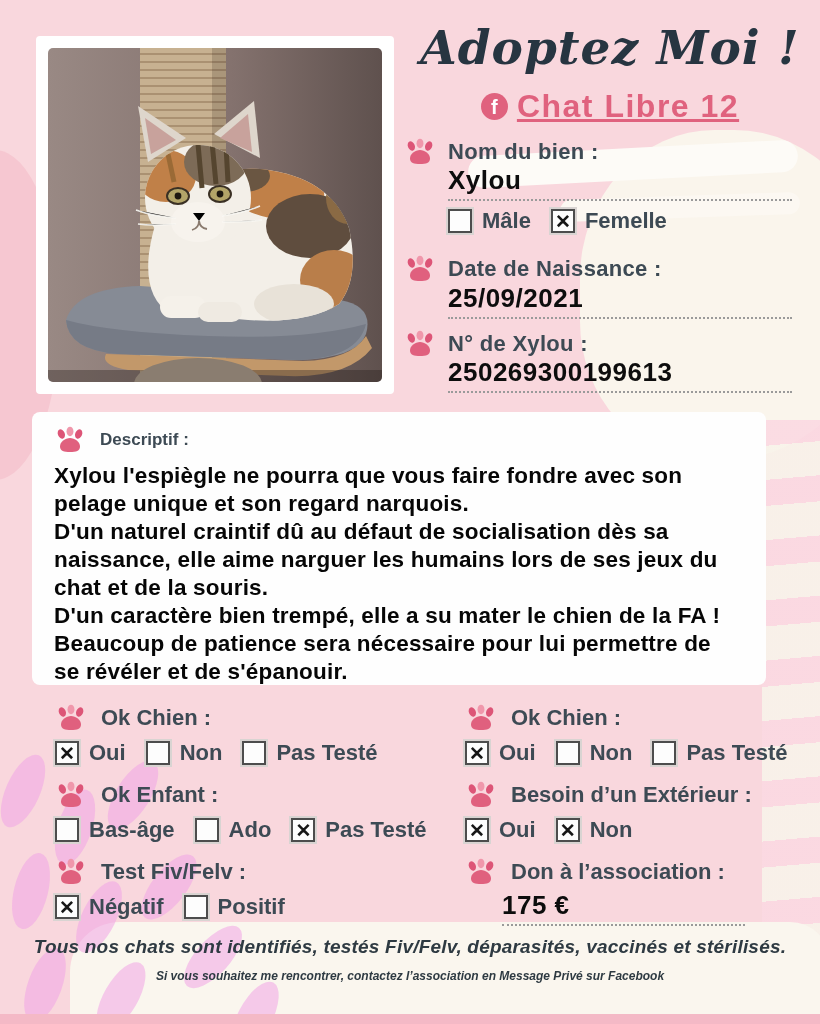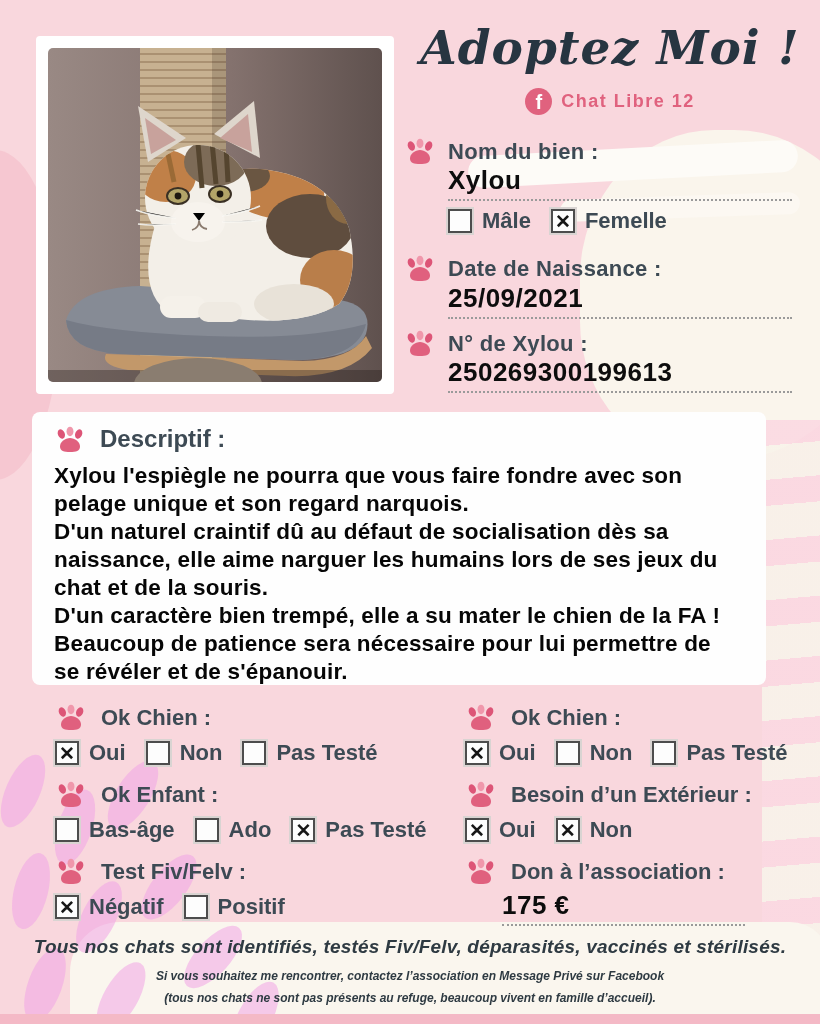--- a/index.html
+++ b/index.html
@@ -37,21 +37,21 @@
   }
   .fb-row {
     position:absolute; left:408px; top:88px; width:404px;
     display:flex; align-items:center; justify-content:center; gap:9px;
   }
   .fb-icon {
     width:27px; height:27px; border-radius:50%; background:#e0627e;
     color:#ffffff; font-weight:700; font-size:20px;
     display:flex; align-items:center; justify-content:center; line-height:1;
   }
-  .fb-label { color:#e0627e; font-weight:700; font-size:18px; letter-spacing:1.5px; }
+  .fb-label { color:#e0627e; font-weight:700; font-size:32px; letter-spacing:1.5px;text-decoration:underline; }
   
   .paw { position:absolute; width:32px; height:30px; }
   .paw.inline { position:static; flex:0 0 auto; }
   
   .field-label {
     position:absolute; left:448px; font-weight:700; font-size:22px;
     color:#3d4a54; letter-spacing:.3px;
   }
   .field-value {
     position:absolute; left:448px; width:344px; font-weight:700; font-size:26px;
@@ -65,22 +65,22 @@
     width:24px; height:24px; background:#fdfdfd; border:2px solid #4d4d4d;
     box-shadow:0 0 0 2px #d9d4d2; display:flex; align-items:center; justify-content:center;
     flex:0 0 auto;
   }
   .cb.checked::after { content:"✕"; font-weight:700; font-size:19px; color:#161616; line-height:1; }
   
   .desc-box {
     position:absolute; left:32px; top:412px; width:734px; height:273px;
     background:#fefefe; border-radius:8px; padding:13px 14px 10px 22px;
   }
-  .desc-head { display:flex; align-items:flex-start; gap:14px; font-weight:700;
-    font-size:24px; color:#3d4a54; }
+  .desc-head { display:flex; align-items:center; gap:14px; font-weight:700;
+    font-size:17px; color:#3d4a54; }
   .desc-text {
     margin-top:7px; font-weight:700; font-size:22.5px; line-height:28px;
     color:#060606; white-space:pre-line; letter-spacing:.2px;
   }
   
   .group-label { position:absolute; display:flex; align-items:center; gap:14px;
     font-weight:700; font-size:22px; color:#3d4a54; }
   
   .footer1 {
     position:absolute; left:0; top:936px; width:820px; text-align:center;
@@ -371,15 +371,14 @@
       <ellipse cx="12" cy="4.6" rx="2.6" ry="3.6" fill="#f097ab"></ellipse>
       <ellipse cx="18.5" cy="6.5" rx="2.6" ry="3.6" fill="#dd5577" transform="rotate(22 18.5 6.5)"></ellipse>
       <path d="M12 9.5 C15.5 9.5 19.5 12.2 19.5 15.8 C19.5 19 16.5 20 12 20 C7.5 20 4.5 19 4.5 15.8 C4.5 12.2 8.5 9.5 12 9.5 Z" fill="#e0607e"></path>
     </svg>
     <span>Don à l’association :</span>
   </div>
   <div class="field-value" style="left:502px; top:890px; width:243px">175 €</div>
 
   <div class="footer1">Tous nos chats sont identifiés, testés Fiv/Felv, déparasités, vaccinés et stérilisés.</div>
   <div class="footer2">Si vous souhaitez me rencontrer, contactez l’association en Message Privé sur Facebook</div>
-  <div class="footer3">(tous nos chats ne sont pas présents au refuge, beaucoup vivent en famille d’accueil).</div>
 
 </div>
 
 </body></html>

